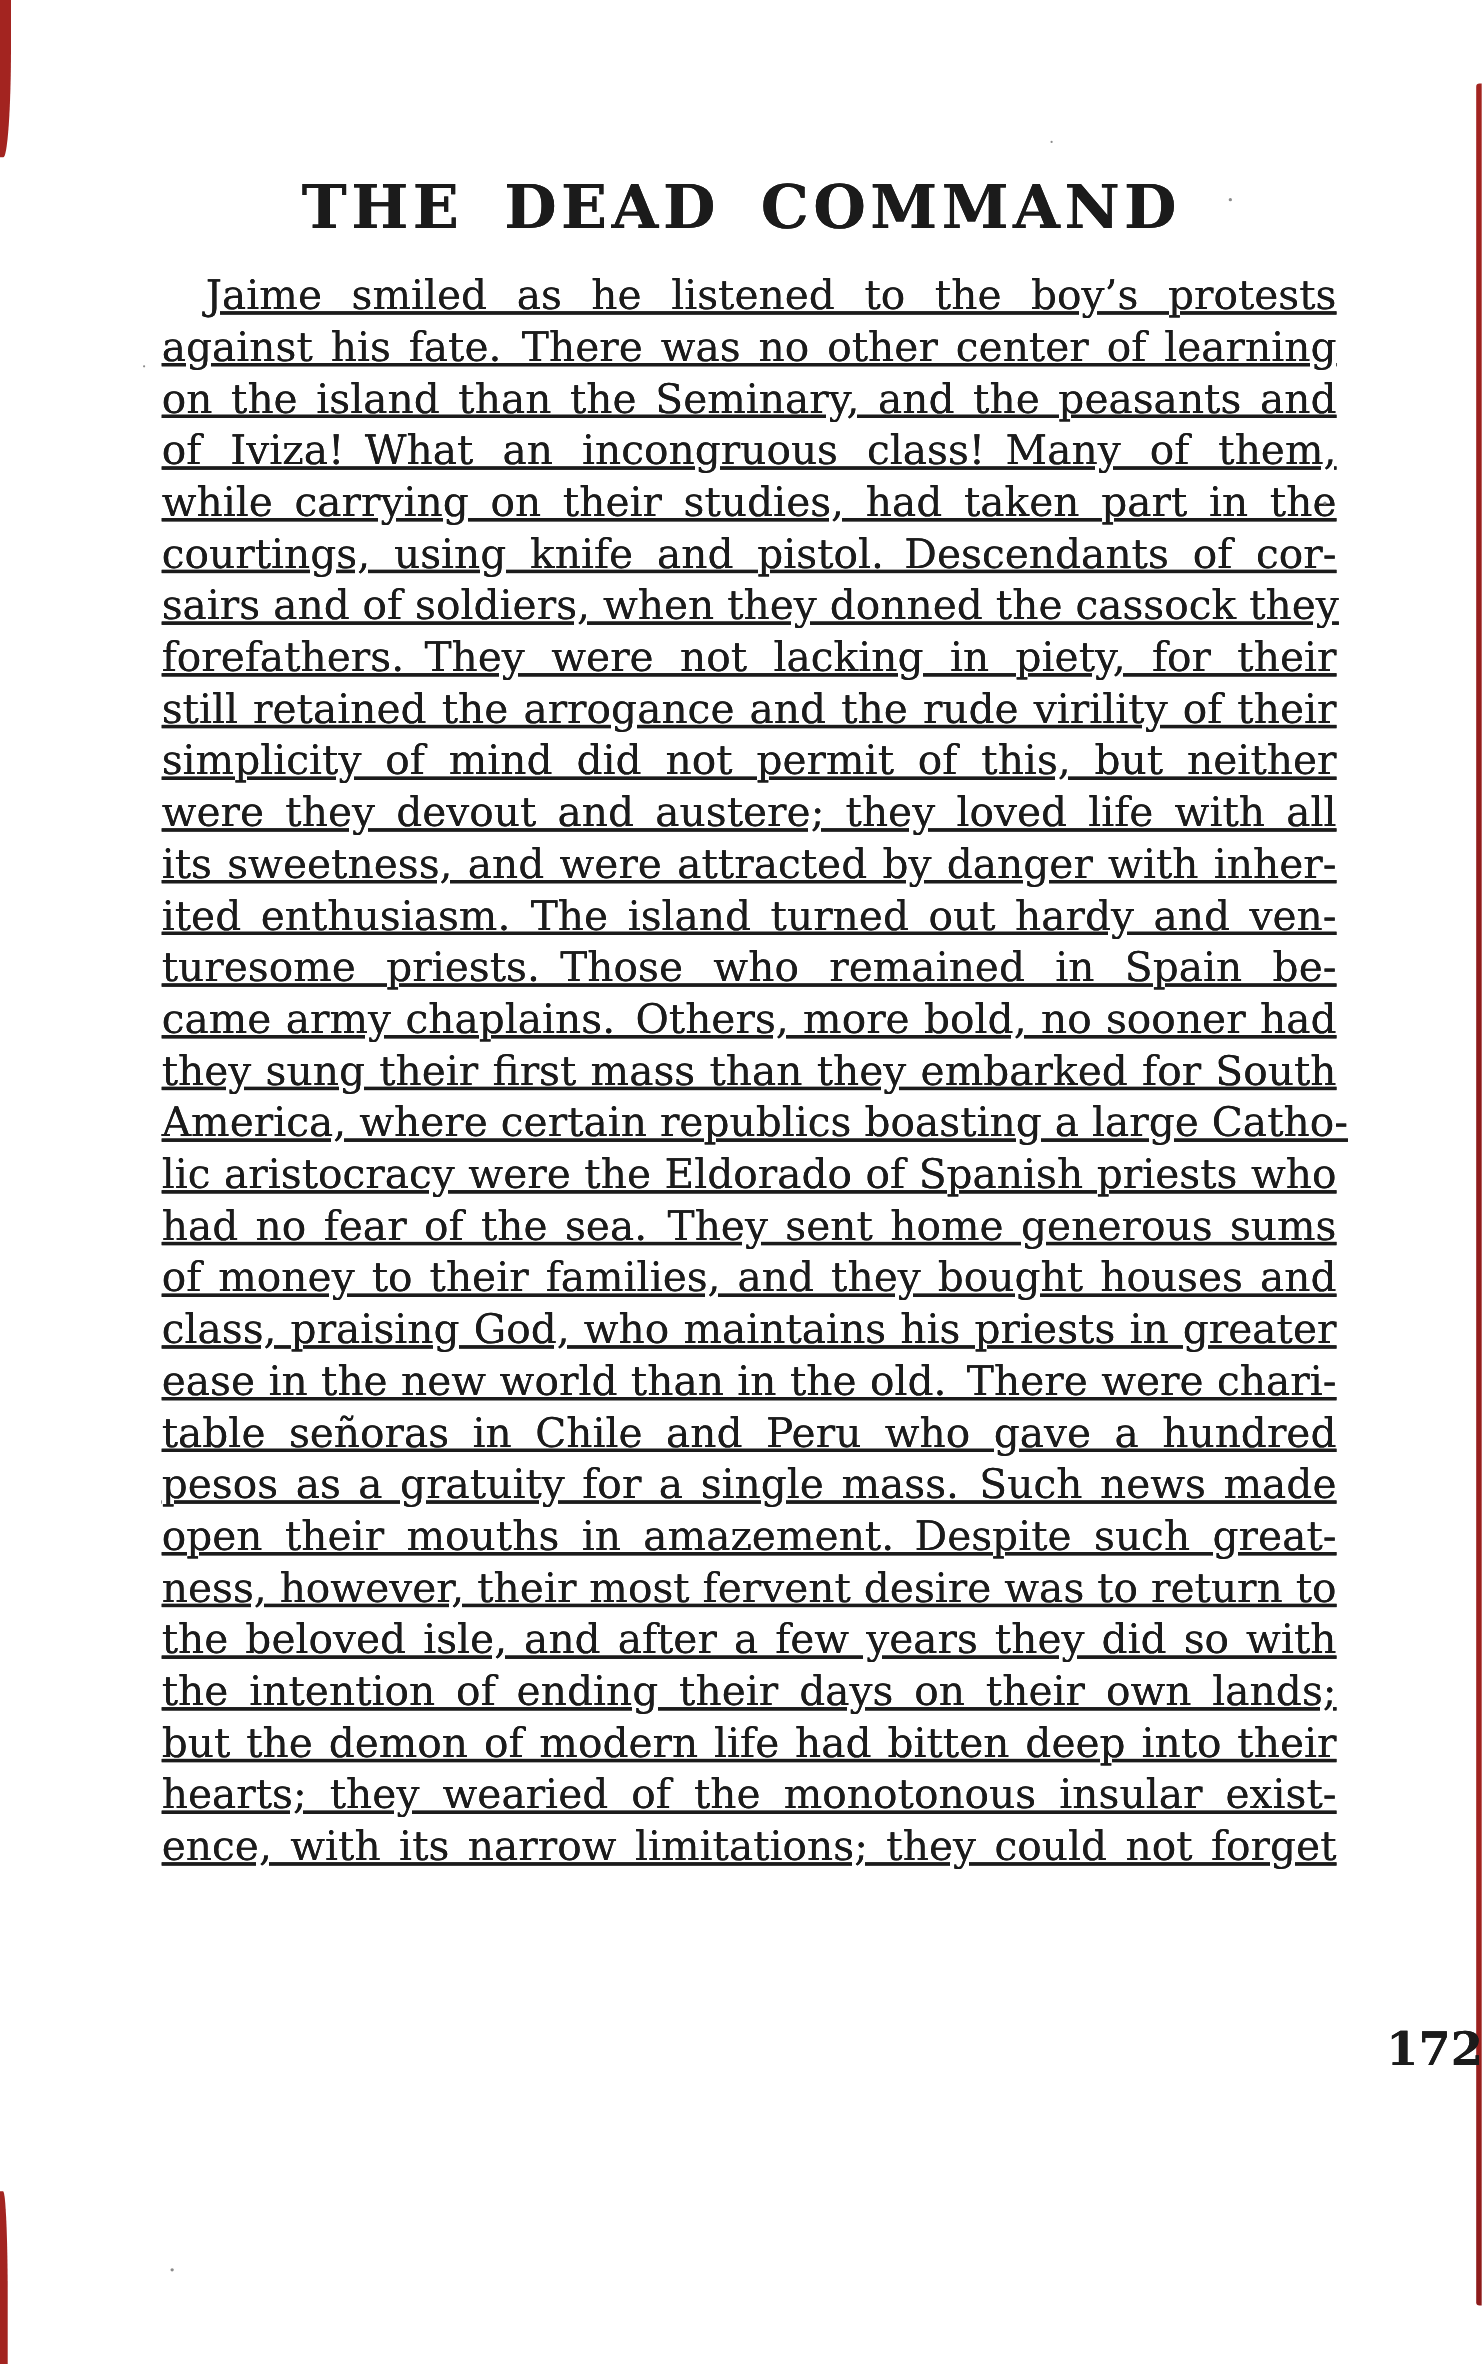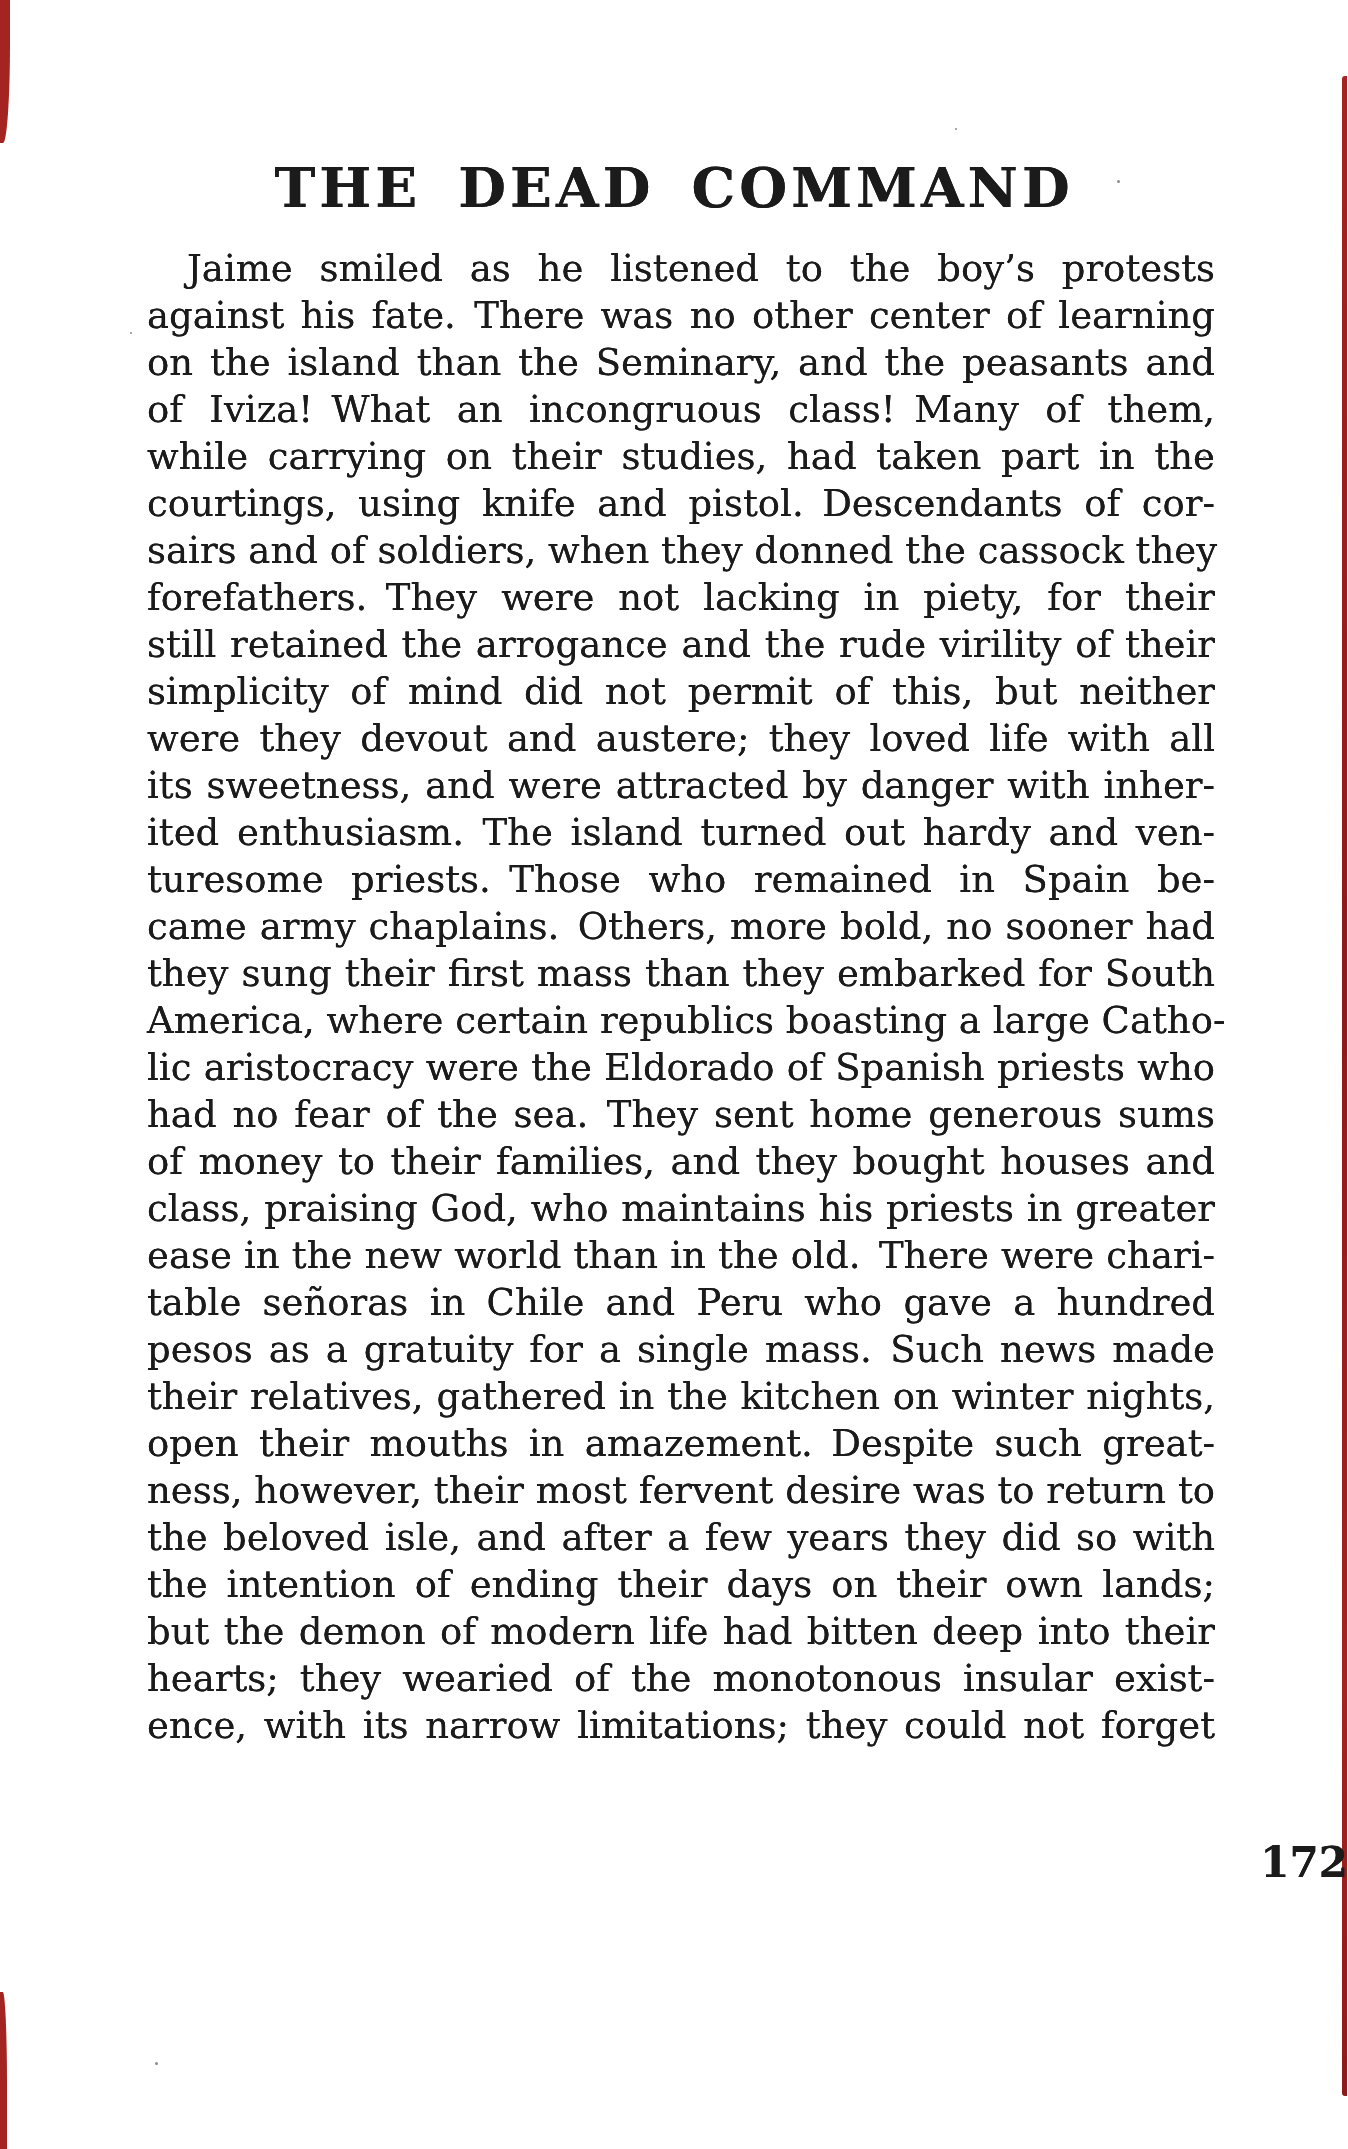--- a/index.html
+++ b/index.html
@@ -28,20 +28,21 @@
     letter-spacing: 4px;
     word-spacing: 14px;
     white-space: nowrap;
     text-shadow: 0 0 0.6px currentColor;
   }
   .text-block {
     position: absolute;
     left: 147px;
     top: 245px;
     width: 1068px;
+    text-decoration: underline;
   }
   .line {
     font-size: 37px;
     line-height: 47px;
     height: 47px;
     white-space: nowrap;
     text-align: justify;
     text-align-last: justify;
     text-shadow: 0 0 0.5px currentColor;
   }
@@ -125,21 +126,20 @@
       <div class="line">came army chaplains. Others, more bold, no sooner had</div>
       <div class="line">they sung their first mass than they embarked for South</div>
       <div class="line">America, where certain republics boasting a large Catho-</div>
       <div class="line">lic aristocracy were the Eldorado of Spanish priests who</div>
       <div class="line">had no fear of the sea. They sent home generous sums</div>
       <div class="line">of money to their families, and they bought houses and</div>
       <div class="line">class, praising God, who maintains his priests in greater</div>
       <div class="line">ease in the new world than in the old. There were chari-</div>
       <div class="line">table señoras in Chile and Peru who gave a hundred</div>
       <div class="line">pesos as a gratuity for a single mass. Such news made</div>
-      <div class="line">their relatives, gathered in the kitchen on winter nights,</div>
       <div class="line">open their mouths in amazement. Despite such great-</div>
       <div class="line">ness, however, their most fervent desire was to return to</div>
       <div class="line">the beloved isle, and after a few years they did so with</div>
       <div class="line">the intention of ending their days on their own lands;</div>
       <div class="line">but the demon of modern life had bitten deep into their</div>
       <div class="line">hearts; they wearied of the monotonous insular exist-</div>
       <div class="line">ence, with its narrow limitations; they could not forget</div>
     </div>
 
   <div class="page-number">172</div>

